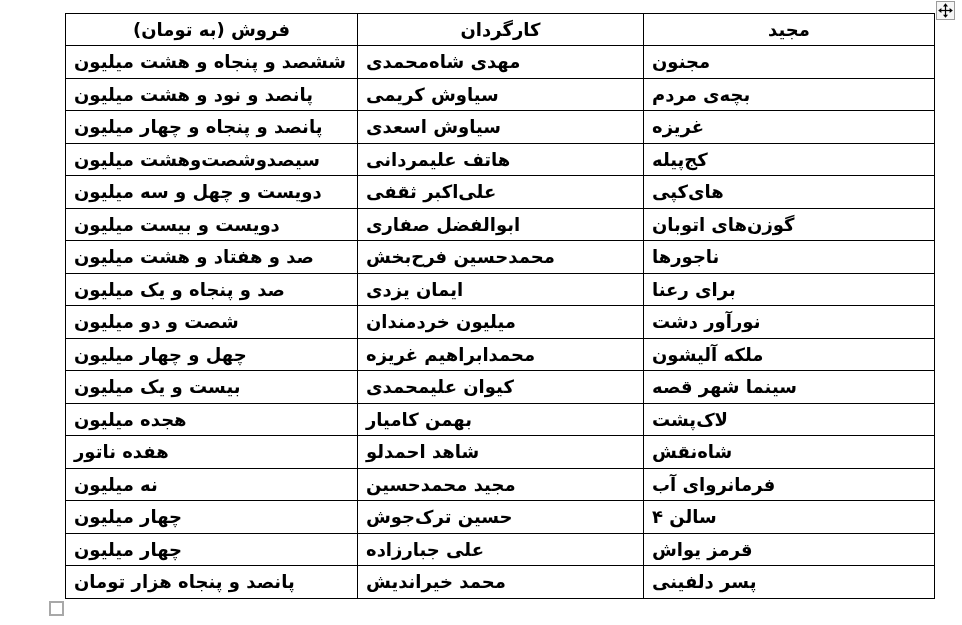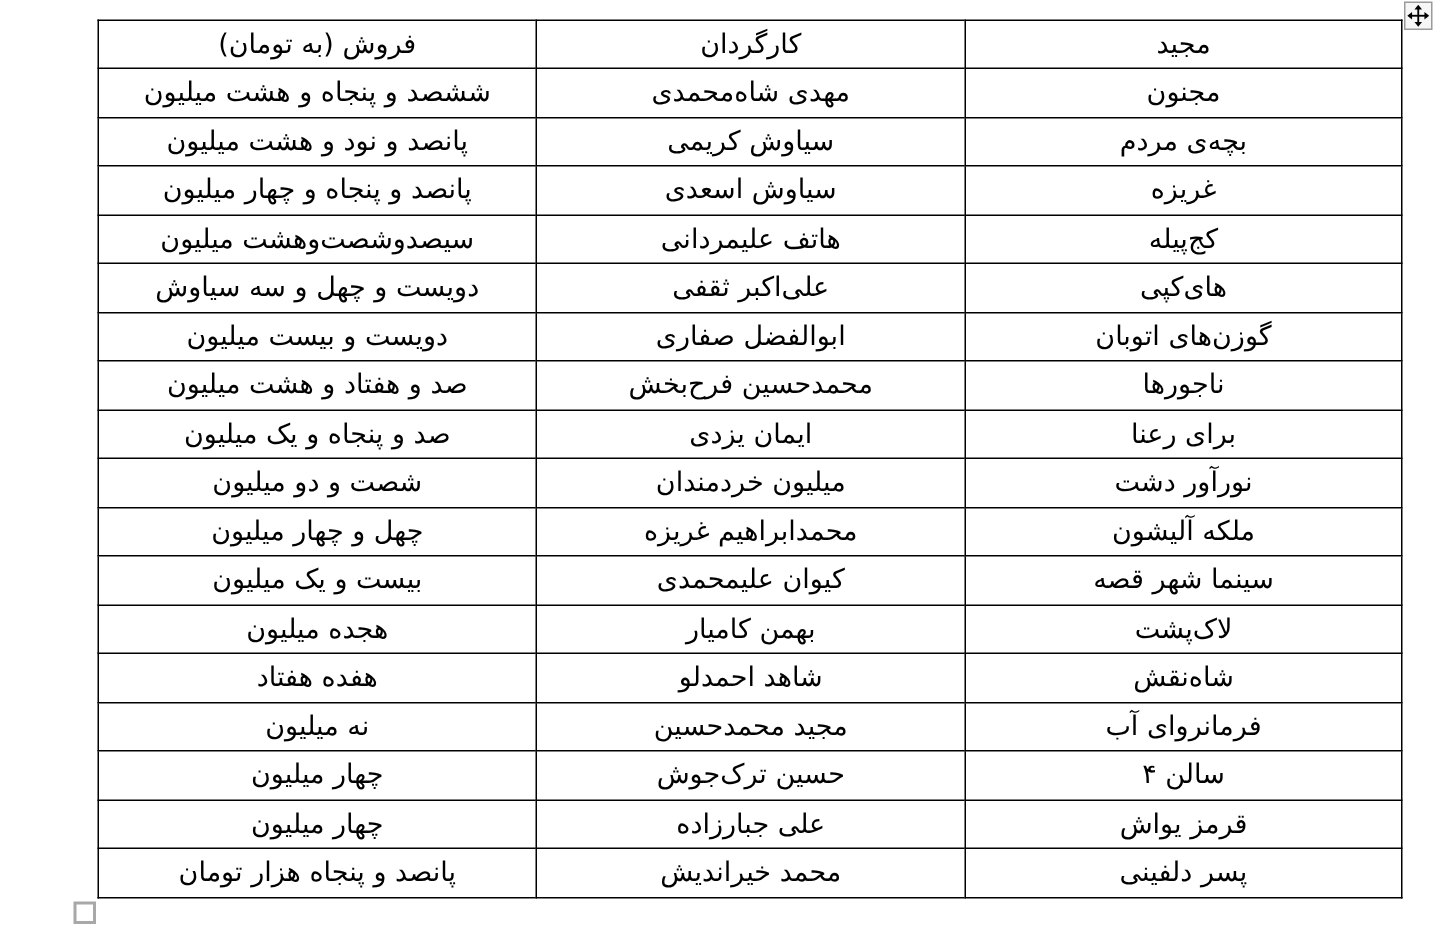--- a/index.html
+++ b/index.html
@@ -24,25 +24,25 @@
     height: 32.5px;
     padding: 0 8px;
     white-space: nowrap;
     overflow: hidden;
     color: #000000;
     font-size: 18px;
     vertical-align: middle;
     background: #ffffff;
   }
   table.films th {
-    font-weight: normal;
+    font-weight: bold;
     text-align: center;
     height: 32px;
   }
-  table.films td { text-align: center; font-weight: normal; }
+  table.films td { text-align: left; font-weight: bold; }
 
   .move-handle {
     position: absolute;
     top: 1px; left: 936px;
     width: 19px; height: 19px;
     border: 1px solid #9b9b9b;
     background: #f6f6f6;
     display: flex; align-items: center; justify-content: center;
     cursor: move;
   }
@@ -103,21 +103,21 @@
           <td>پانصد و پنجاه و چهار میلیون</td>
         </tr>
         <tr>
           <td>کج‌پیله</td>
           <td>هاتف علیمردانی</td>
           <td>سیصدوشصت‌وهشت میلیون</td>
         </tr>
         <tr>
           <td>های‌کپی</td>
           <td>علی‌اکبر ثقفی</td>
-          <td>دویست و چهل و سه سیاوش</td>
+          <td>دویست و چهل و سه میلیون</td>
         </tr>
         <tr>
           <td>گوزن‌های اتوبان</td>
           <td>ابوالفضل صفاری</td>
           <td>دویست و بیست میلیون</td>
         </tr>
         <tr>
           <td>ناجورها</td>
           <td>محمدحسین فرح‌بخش</td>
           <td>صد و هفتاد و هشت میلیون</td>
@@ -143,21 +143,21 @@
           <td>بیست و یک میلیون</td>
         </tr>
         <tr>
           <td>لاک‌پشت</td>
           <td>بهمن کامیار</td>
           <td>هجده میلیون</td>
         </tr>
         <tr>
           <td>شاه‌نقش</td>
           <td>شاهد احمدلو</td>
-          <td>هفده هفتاد</td>
+          <td>هفده ناتور</td>
         </tr>
         <tr>
           <td>فرمانروای آب</td>
           <td>مجید محمدحسین</td>
           <td>نه میلیون</td>
         </tr>
         <tr>
           <td>سالن ۴</td>
           <td>حسین ترک‌جوش</td>
           <td>چهار میلیون</td>

